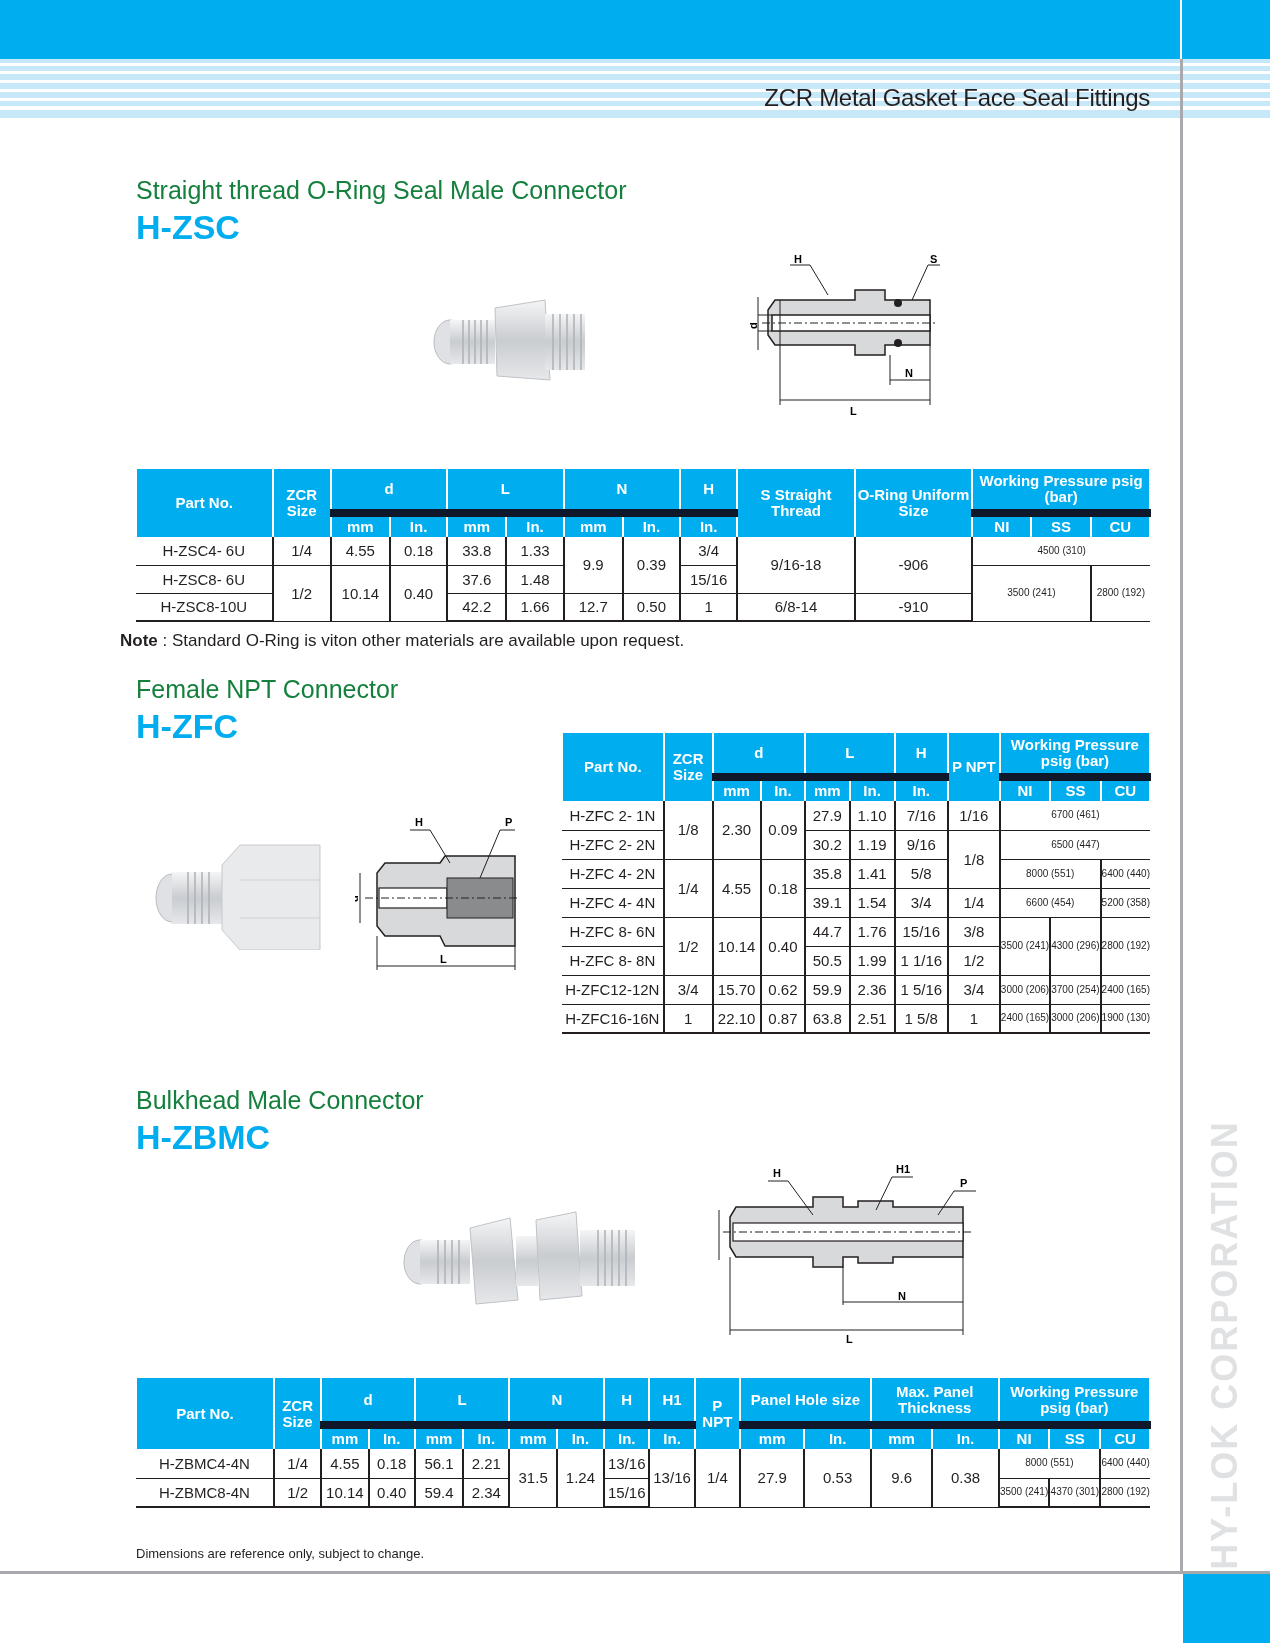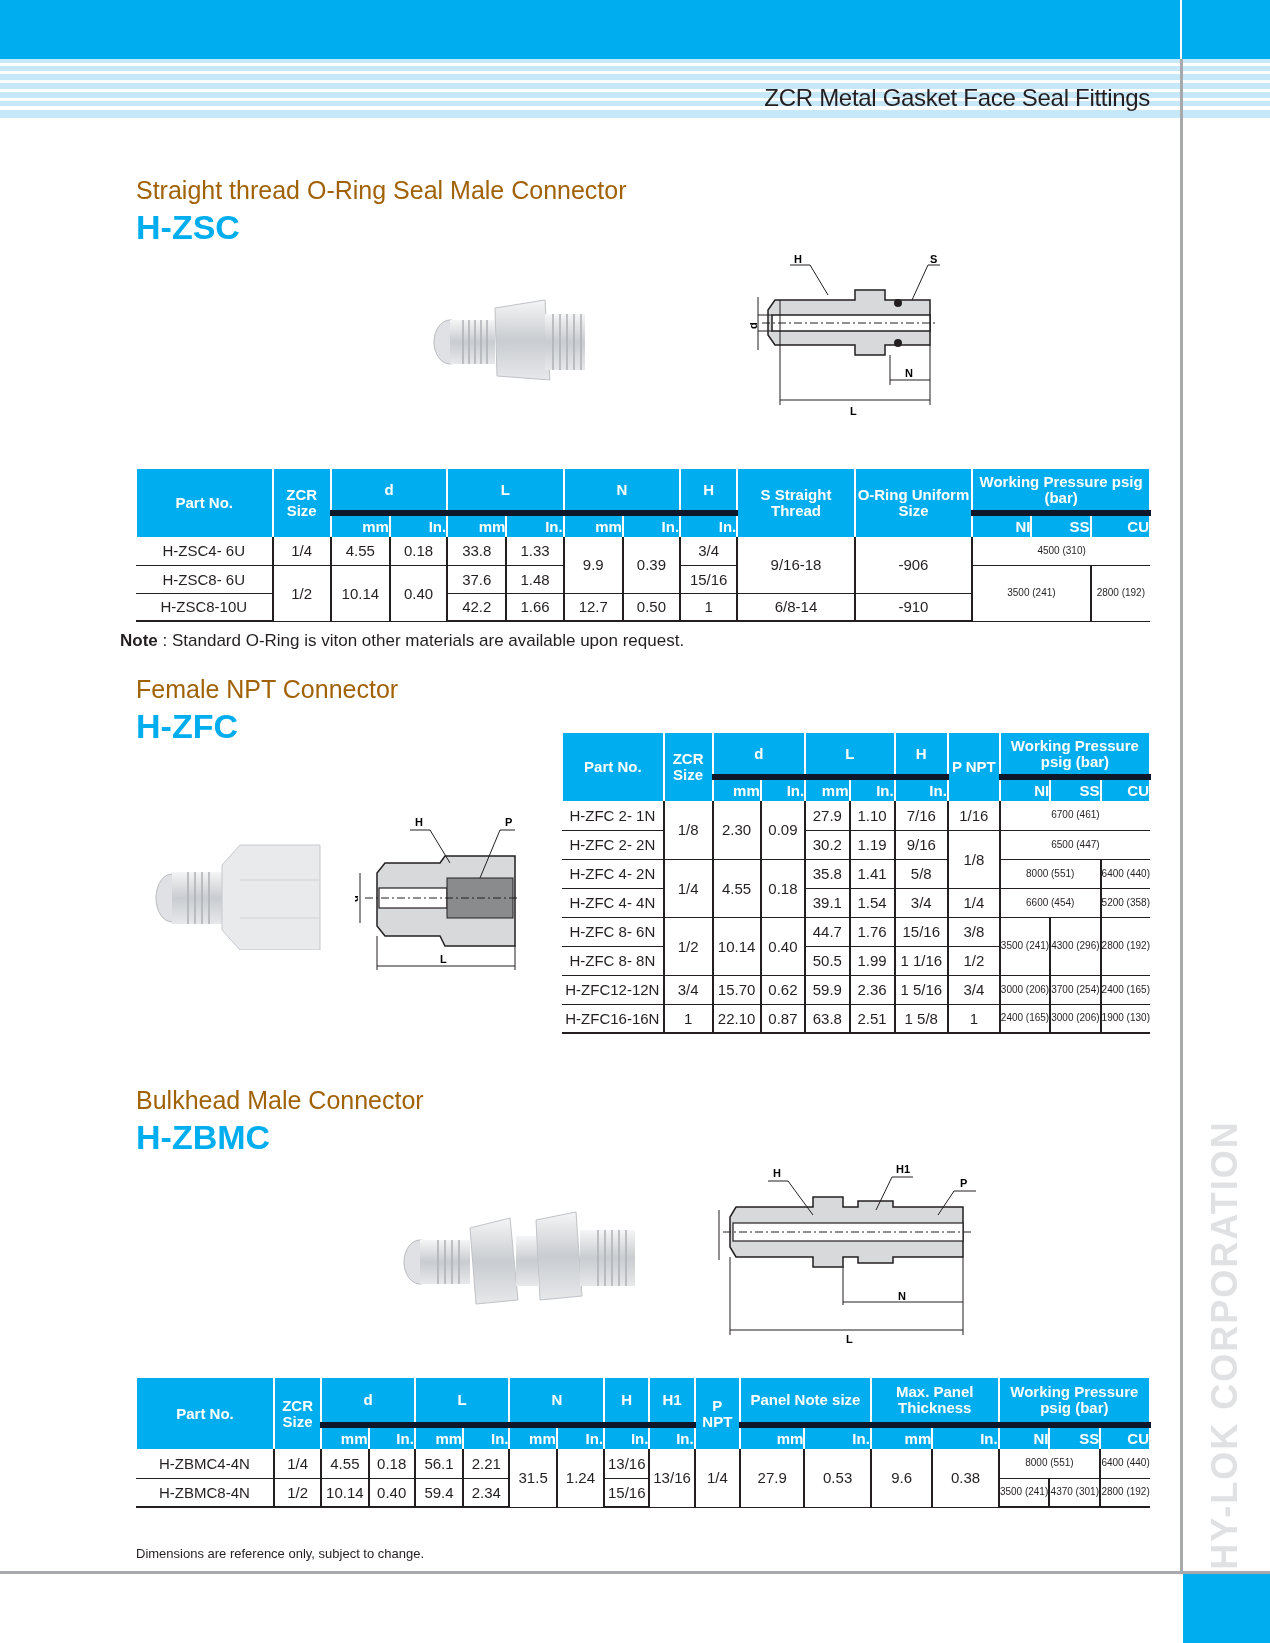--- a/index.html
+++ b/index.html
@@ -13,26 +13,26 @@
   .vline { position: absolute; left: 1180px; top: 59px; width: 3px; height: 1515px; background: #a8a9ad; }
   .hline-bottom { position: absolute; left: 0; top: 1571px; width: 1270px; height: 3px; background: #a8a9ad; }
   .page-tab { position: absolute; left: 1183px; top: 1574px; width: 87px; height: 69px; background: #00adef; }
   .page-num { position: absolute; left: 1188px; top: 1652px; color: #1d4ed8; font-weight: bold; font-size: 17px; }
   .corp { position: absolute; left: 1180px; top: 1120px; width: 90px; height: 450px; }
   .corp span { position: absolute; left: 50%; top: 50%; transform: translate(-50%,-50%) rotate(-90deg); white-space: nowrap;
     font-size: 36px; font-weight: bold; color: #e0e1e3; letter-spacing: 2px; }
 
   .header-title { position: absolute; right: 120px; top: 84px; font-size: 24px; font-weight: normal; color: #231f20; letter-spacing: -0.3px; }
 
-  .sec-sub { position: absolute; left: 136px; font-size: 25px; color: #a16207; }
+  .sec-sub { position: absolute; left: 136px; font-size: 25px; color: #15803d; }
   .sec-code { position: absolute; left: 136px; font-size: 34px; font-weight: bold; color: #00adef; }
 
   table.spec { position: absolute; border-collapse: collapse; font-size: 15px; }
   table.spec th { background: #00adef; color: #fff; font-weight: bold; border-left: 2px solid #fff; border-right: 2px solid #fff; text-align: center; line-height: 1.05; padding: 0; }
-  table.spec th.sub { border-top: 6px solid #0f172a; text-align: right; }
+  table.spec th.sub { border-top: 8px solid #0f172a; }
   table.spec td { text-align: center; border-left: 2px solid #231f20; border-right: 2px solid #231f20; border-bottom: 1.5px solid #231f20; padding: 0; white-space: nowrap; }
   table.spec tr td:first-child { border-left: none; }
   table.spec tr td:last-child { border-right: none; }
   table.spec tr:last-child td { border-bottom: 2.5px solid #231f20; }
   table.spec td.press { font-size: 10px; line-height: 1; margin-left: 40px; }
 
   .note { position: absolute; left: 120px; top: 631px; font-size: 17px; }
   .note b { font-weight: bold; }
   .footer-note { position: absolute; left: 136px; top: 1546px; font-size: 13px; }
 
@@ -434,21 +434,21 @@
   <tbody>
       <tr style="height:47px">
     <th rowspan="2">Part No.</th>
     <th rowspan="2">ZCR Size</th>
     <th colspan="2">d</th>
     <th colspan="2">L</th>
     <th colspan="2">N</th>
     <th>H</th>
     <th>H1</th>
     <th rowspan="2">P NPT</th>
-    <th colspan="2">Panel Note size</th>
+    <th colspan="2">Panel Hole size</th>
     <th colspan="2">Max. Panel Thickness</th>
     <th colspan="3">Working Pressure psig (bar)</th>
   </tr>
   <tr style="height:24px">
     <th class="sub">mm</th>
         <th class="sub">In.</th>
     <th class="sub">mm</th>
         <th class="sub">In.</th>
     <th class="sub">mm</th>
         <th class="sub">In.</th>

